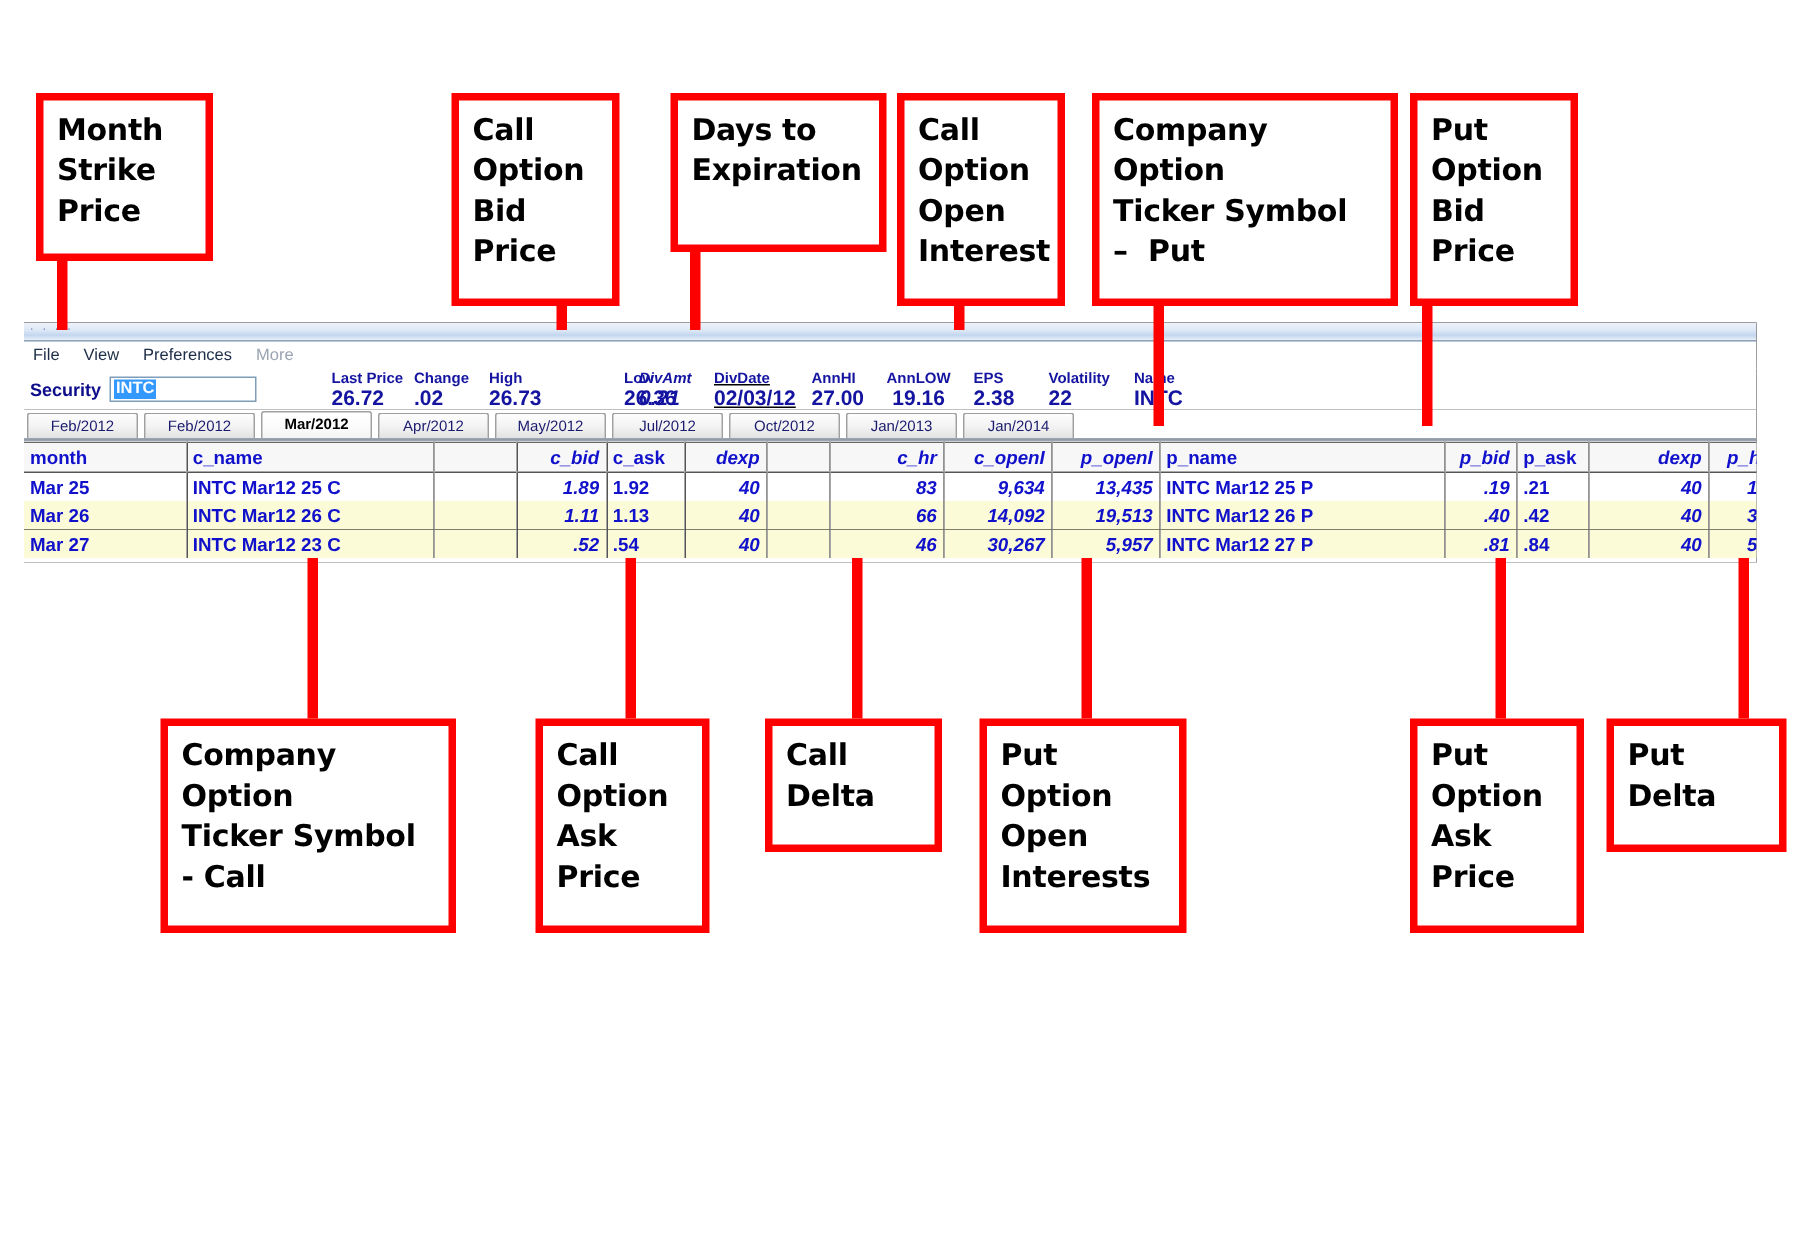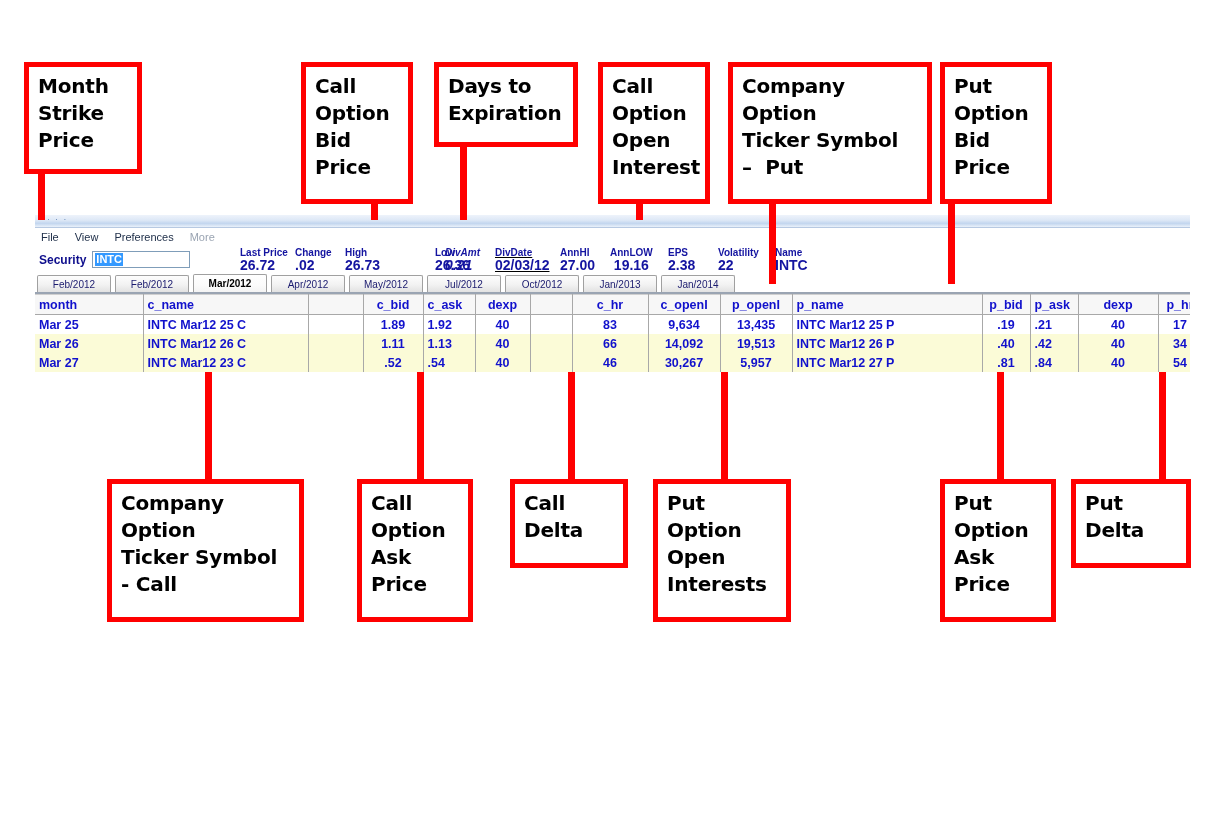--- a/index.html
+++ b/index.html
@@ -31,21 +31,21 @@
   }
   .connector{
     position:absolute;
     width:7px;
     background:#FF0000;
     z-index:39;
   }
 
   
   #app{
-    position:absolute;left:35px;top:215px;width:1155px;height:160px;
+    position:absolute;left:16px;top:215px;width:1155px;height:160px;
     background:#000000;
     z-index:10;
     overflow:hidden;
   }
   .titlebar{
     height:12px;width:100%;
     background:linear-gradient(to bottom,#eef3fb 0%,#dce7f6 45%,#c3d6ef 70%,#eaf1fa 100%);
     border-bottom:1px solid #b7c9e2;
     position:relative;
   }
@@ -113,21 +113,21 @@
   }
   .grid thead th{
     background:#f7f7f7;
     border-bottom:1px solid #a8a8a8;
     border-top:1px solid #cfcfcf;
   }
   .grid tbody tr.r0 td{background:#ffffff;}
   .grid tbody tr.r1 td{background:#fbfbd7;}
   .grid tbody tr.r2 td{background:#fbfbd7;}
   .al{text-align:left;}
-  .ar{text-align:center;}
+  .ar{text-align:right;font-style:italic;}
   .gridwrap{border-top:1px solid #9aa4b2;}
   .gridfoot{height:14px;background:#ffffff;border-bottom:1px solid #cfcfcf;}
 </style>
 </head>
 <body>
 
 <div id="root">
 
   <div id="app">
 
@@ -311,21 +311,21 @@
         <span class="ln">Price</span>
       </div>
       <div class="connector" style="left: 371px; top: 204px; height: 16px;"></div>
       <div class="callout" style="left: 301px; top: 62px; width: 112px; height: 142px;">
         <span class="ln">Call</span>
         <span class="ln">Option</span>
         <span class="ln">Bid</span>
         <span class="ln">Price</span>
       </div>
       <div class="connector" style="left: 460px; top: 147px; height: 73px;"></div>
-      <div class="callout" style="left: 434px; top: 62px; width: 144px; height: 85px;">
+      <div class="callout" style="left: 447px; top: 62px; width: 144px; height: 106px;">
         <span class="ln">Days to</span>
         <span class="ln">Expiration</span>
       </div>
       <div class="connector" style="left: 636px; top: 204px; height: 16px;"></div>
       <div class="callout" style="left: 598px; top: 62px; width: 112px; height: 142px;">
         <span class="ln">Call</span>
         <span class="ln">Option</span>
         <span class="ln">Open</span>
         <span class="ln">Interest</span>
       </div>

